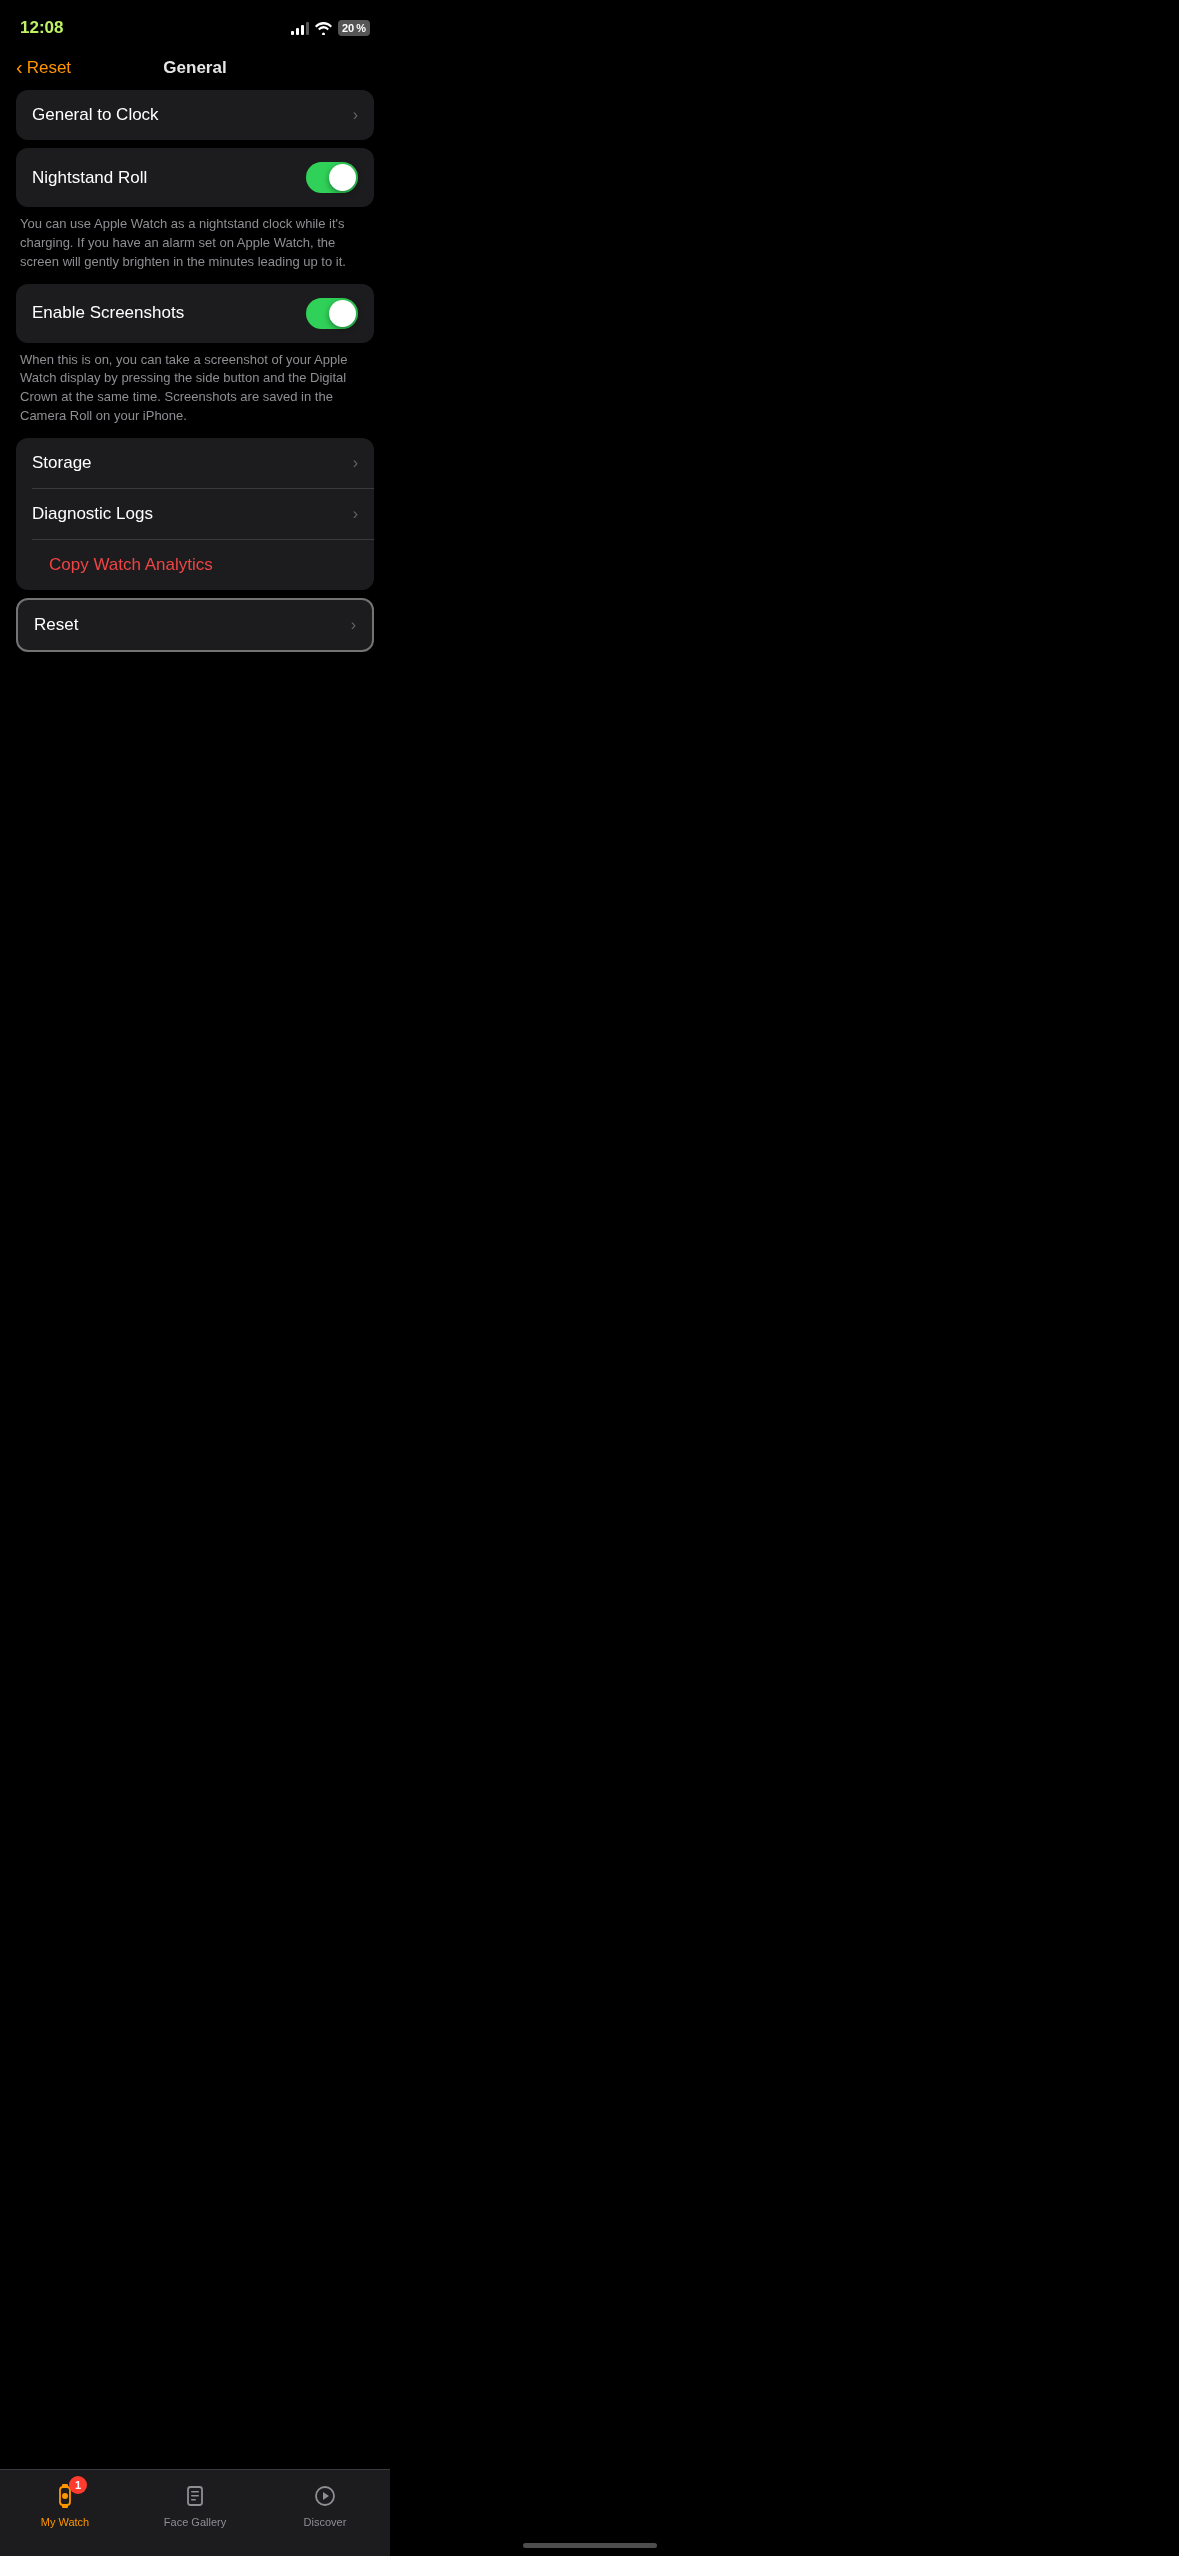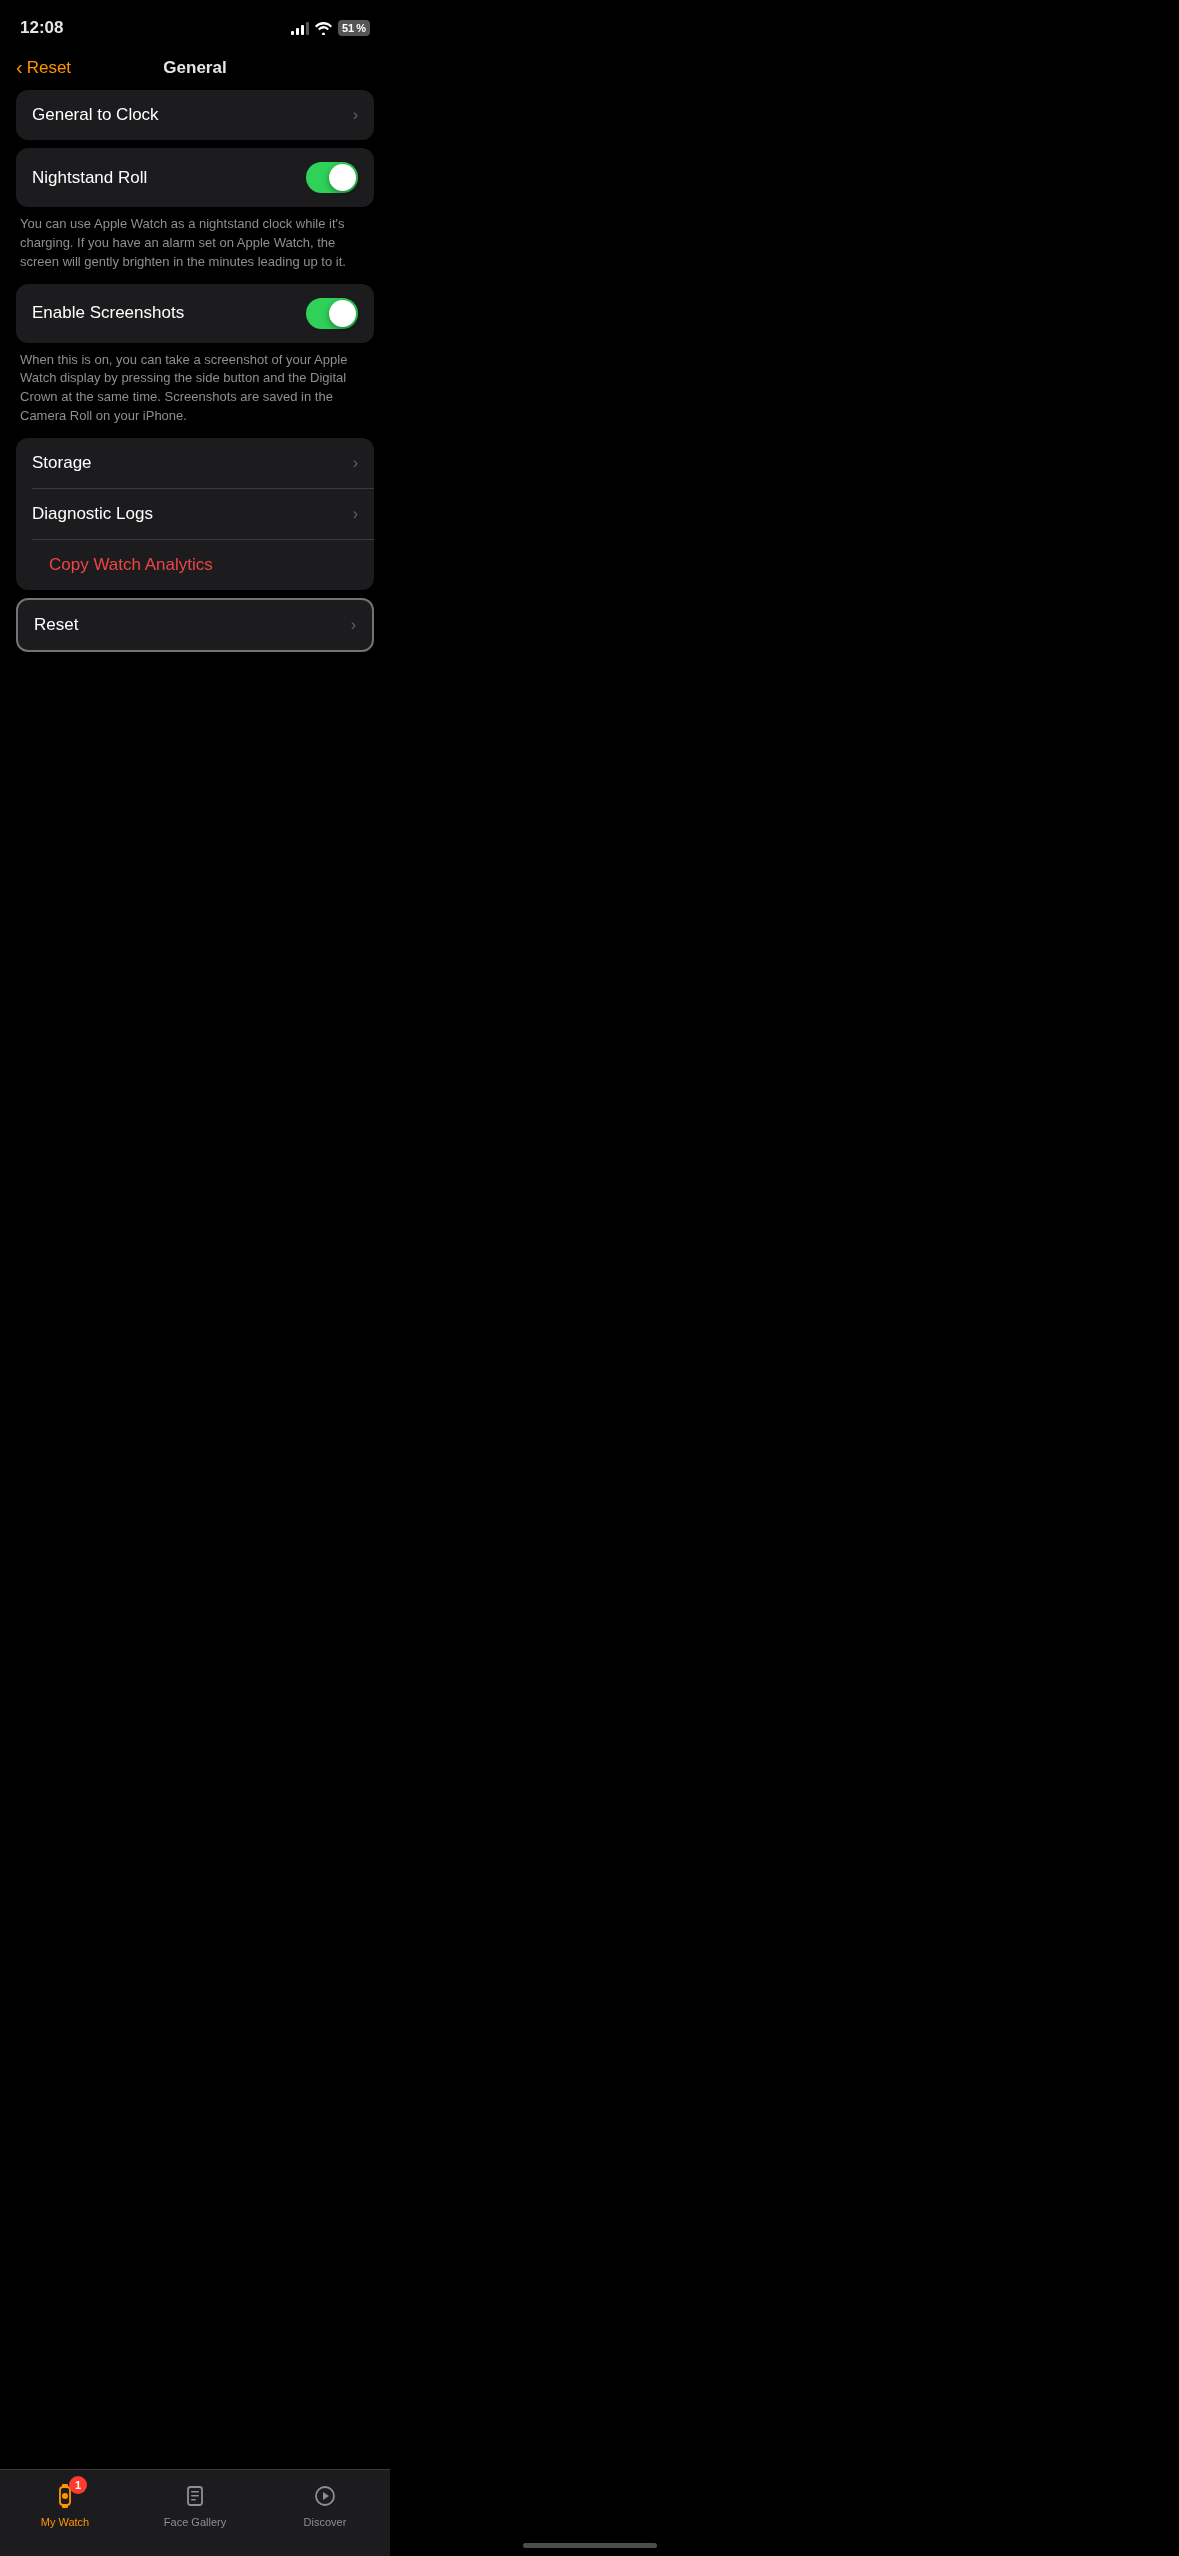--- a/index.html
+++ b/index.html
@@ -20,21 +20,21 @@
       display: flex;
       justify-content: space-between;
       align-items: center;
       padding: 14px 20px 8px;
       height: 50px;
     }
 
     .status-time {
       font-size: 17px;
       font-weight: 600;
-      color: #e5e5e5;
+      color: #bef264;
     }
 
     .status-icons {
       display: flex;
       align-items: center;
       gap: 6px;
     }
 
     .signal-bars {
       display: flex;
@@ -267,21 +267,21 @@
       <div class="signal-bar" style="height:13px; background:#555;"></div>
     </div>
 
     <svg width="17" height="13" viewBox="0 0 17 13" fill="white">
       <path d="M8.5 10.5a1.5 1.5 0 1 1 0 3 1.5 1.5 0 0 1 0-3z"></path>
       <path d="M8.5 6.5c1.6 0 3 .65 4.03 1.7l1.42-1.42A7.96 7.96 0 0 0 8.5 4a7.96 7.96 0 0 0-5.45 2.78l1.42 1.42A5.97 5.97 0 0 1 8.5 6.5z"></path>
       <path d="M8.5 2.5c2.76 0 5.26 1.12 7.07 2.93L17 4A11.95 11.95 0 0 0 8.5 0 11.95 11.95 0 0 0 0 4l1.43 1.43A9.96 9.96 0 0 1 8.5 2.5z"></path>
     </svg>
 
     <div class="battery-container">
-      <span>51</span>
+      <span>20</span>
       <span>%</span>
     </div>
   </div>
 </div>
 
 <div class="nav-header">
   <div class="back-button">
     <span class="back-chevron">‹</span>
     <span>Reset</span>
   </div>

